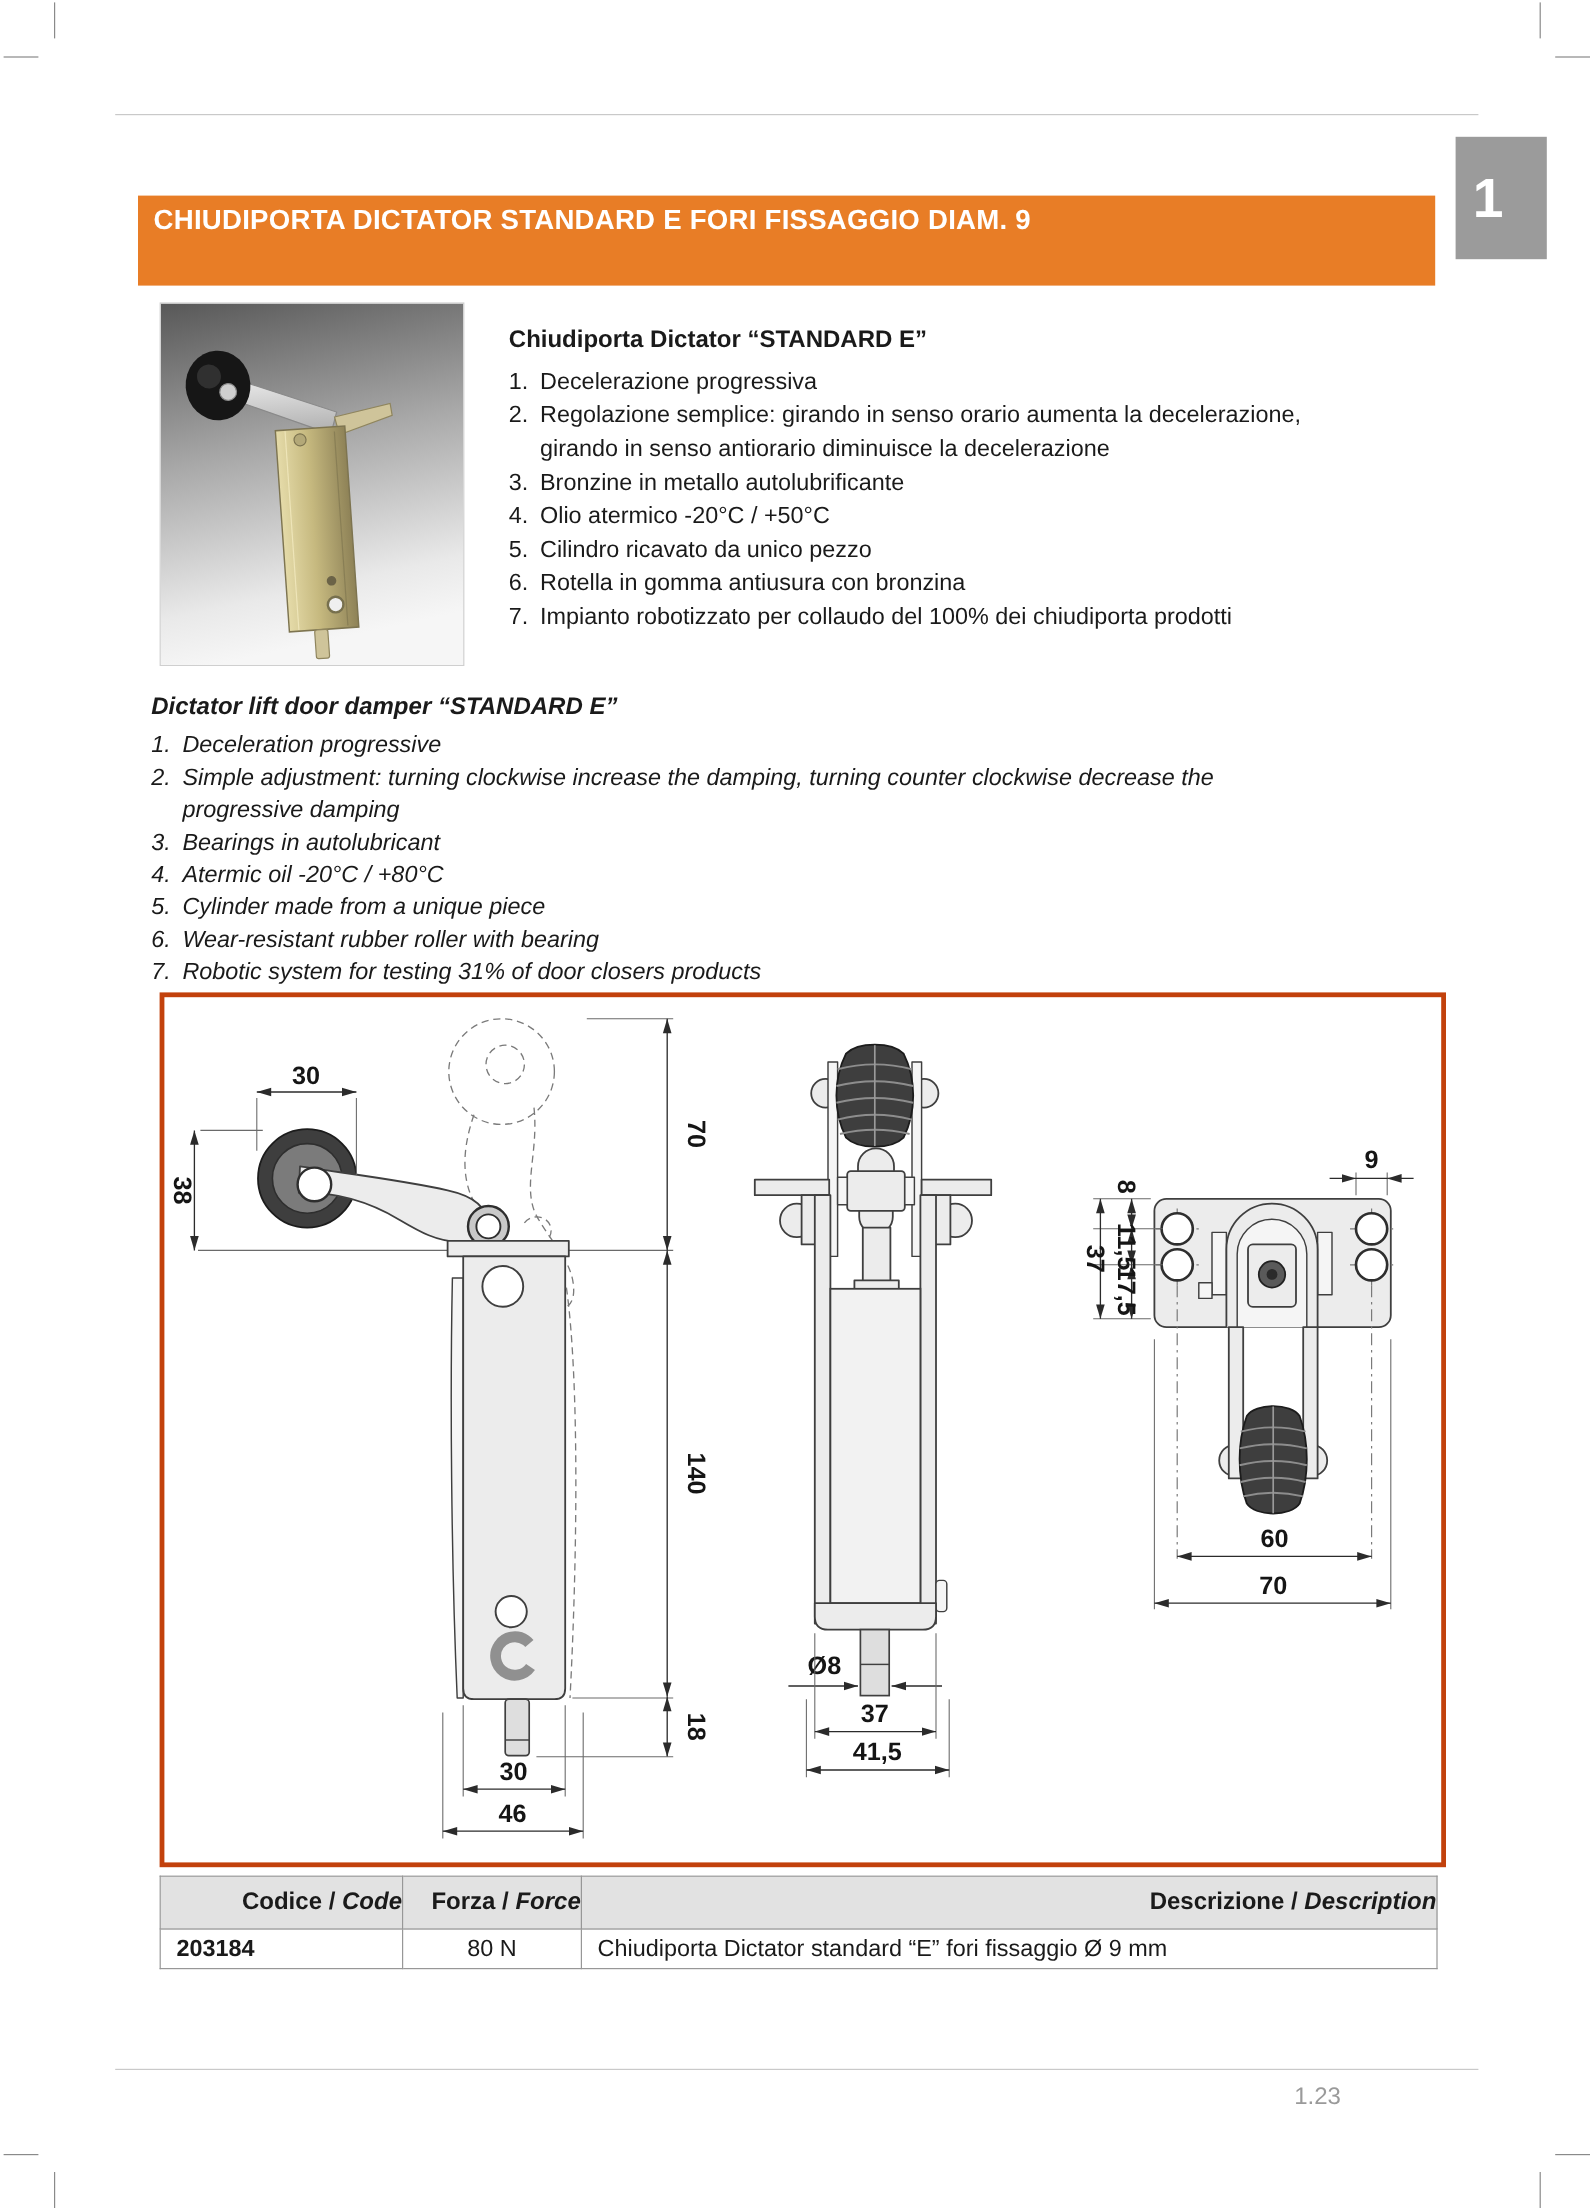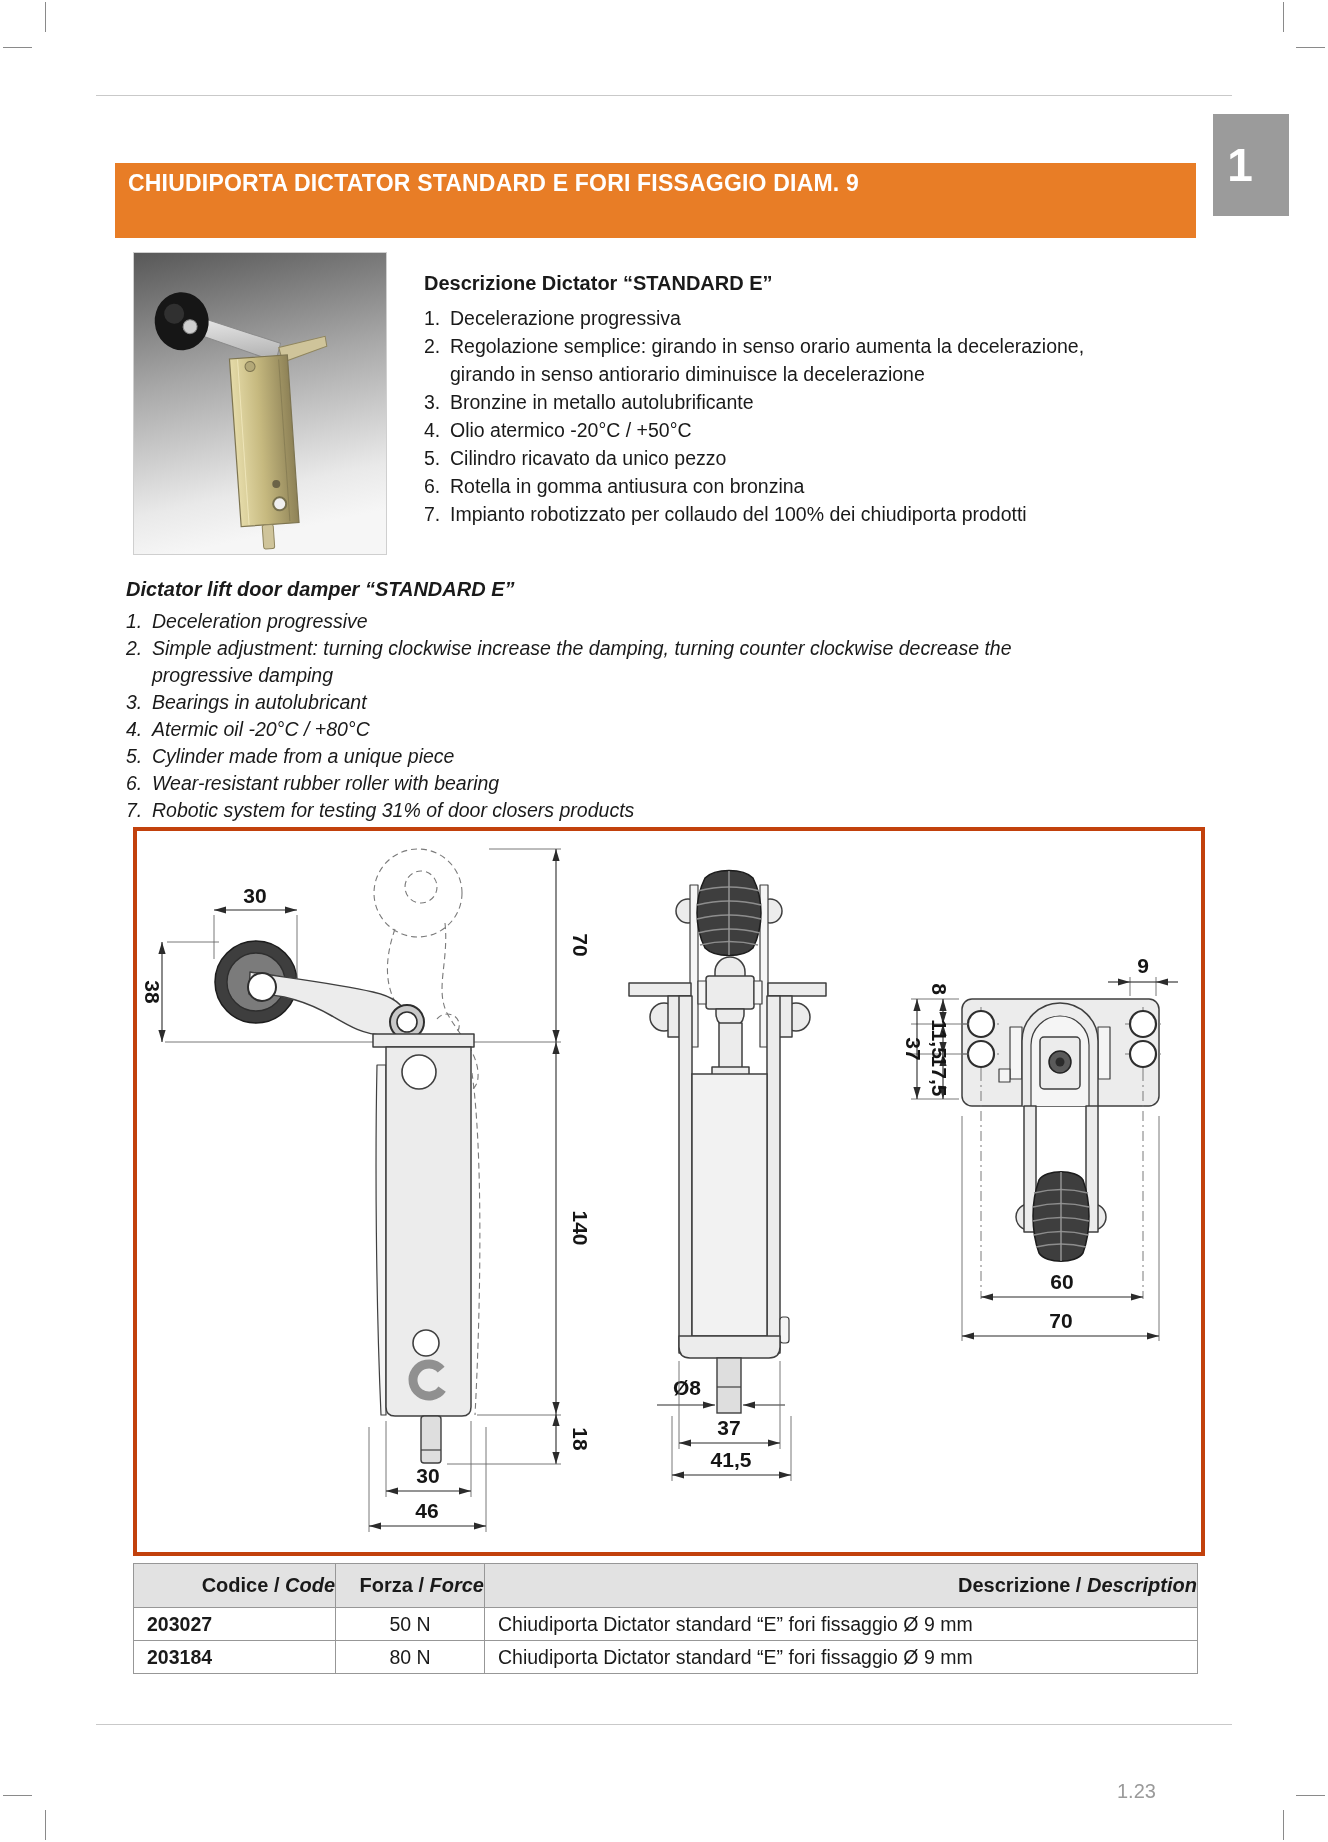--- a/index.html
+++ b/index.html
@@ -45,21 +45,21 @@
   
   .spec{position:absolute;left:133px;top:1563px;width:1064px;border-collapse:collapse;table-layout:fixed;}
   .spec th,.spec td{border:1px solid #979797;box-sizing:border-box;}
   .spec th{background:#e2e2e2;height:44px;font-size:20px;font-weight:bold;text-align:right;padding:0 0 0 13px;}
   .spec td{height:33px;font-size:19.5px;padding:0 0 0 13px;}
   .spec .c-force{text-align:center;padding:0;}
   .spec td.c-code{font-weight:bold;}
   .spec .it{font-style:italic;}
   .spec{border:1.5px solid #6f6f6f;}
 
-  .pagenum{position:absolute;left:1117px;top:1736px;width:150px;text-align:left;font-size:20px;color:#9a9a9a;margin-top:44px;}
+  .pagenum{position:absolute;left:1023px;top:1736px;width:150px;text-align:center;font-size:20px;color:#9a9a9a;}
 </style>
 </head>
 <body>
 
 <div id="page">
 
   <div class="cropmark" style="left:45px;top:2px;width:1px;height:30px;"></div>
   <div class="cropmark" style="left:3px;top:47px;width:29px;height:1px;"></div>
   <div class="cropmark" style="left:1283px;top:2px;width:1px;height:30px;"></div>
   <div class="cropmark" style="left:1296px;top:47px;width:29px;height:1px;"></div>
@@ -110,21 +110,21 @@
         <line x1="149" y1="108" x2="149" y2="270" stroke="#4d4630" stroke-opacity="0.25"></line>
         <circle cx="120" cy="113" r="5" fill="#b3a878" stroke="#7d7450"></circle>
         <circle cx="138" cy="232" r="4" fill="#6b6347"></circle>
         <circle cx="140" cy="252" r="6.5" fill="#efefef" stroke="#77704e" stroke-width="2"></circle>
         <rect x="121" y="272" width="11" height="24" rx="2" fill="#cfc49a" stroke="#8f855e"></rect>
       </g>
     </svg>
   </div>
 
   <div class="feat-it">
-    <div class="hd">Descrizione Dictator “STANDARD E”</div>
+    <div class="hd">Chiudiporta Dictator “STANDARD E”</div>
     <div class="item">
         <span class="n">1.</span>
         <span class="t">Decelerazione progressiva</span>
       </div>
     <div class="item">
         <span class="n">2.</span>
         <span class="t">Regolazione semplice: girando in senso orario aumenta la decelerazione, girando in senso antiorario diminuisce la decelerazione</span>
       </div>
     <div class="item">
         <span class="n">3.</span>
@@ -354,25 +354,20 @@
       </colgroup>
     <thead>
       <tr>
         <th><span>Codice / </span><span class="it">Code</span></th>
         <th style="padding-left:9px;"><span>Forza / </span><span class="it">Force</span></th>
         <th><span>Descrizione / </span><span class="it">Description</span></th>
       </tr>
     </thead>
     <tbody>
       <tr>
-        <td class="c-code">203027</td>
-        <td class="c-force">50 N</td>
-        <td>Chiudiporta Dictator standard “E” fori fissaggio Ø 9 mm</td>
-      </tr>
-      <tr>
         <td class="c-code">203184</td>
         <td class="c-force">80 N</td>
         <td>Chiudiporta Dictator standard “E” fori fissaggio Ø 9 mm</td>
       </tr>
     </tbody>
   </table>
 
   <div class="pagenum">1.23</div>
 
 </div>

